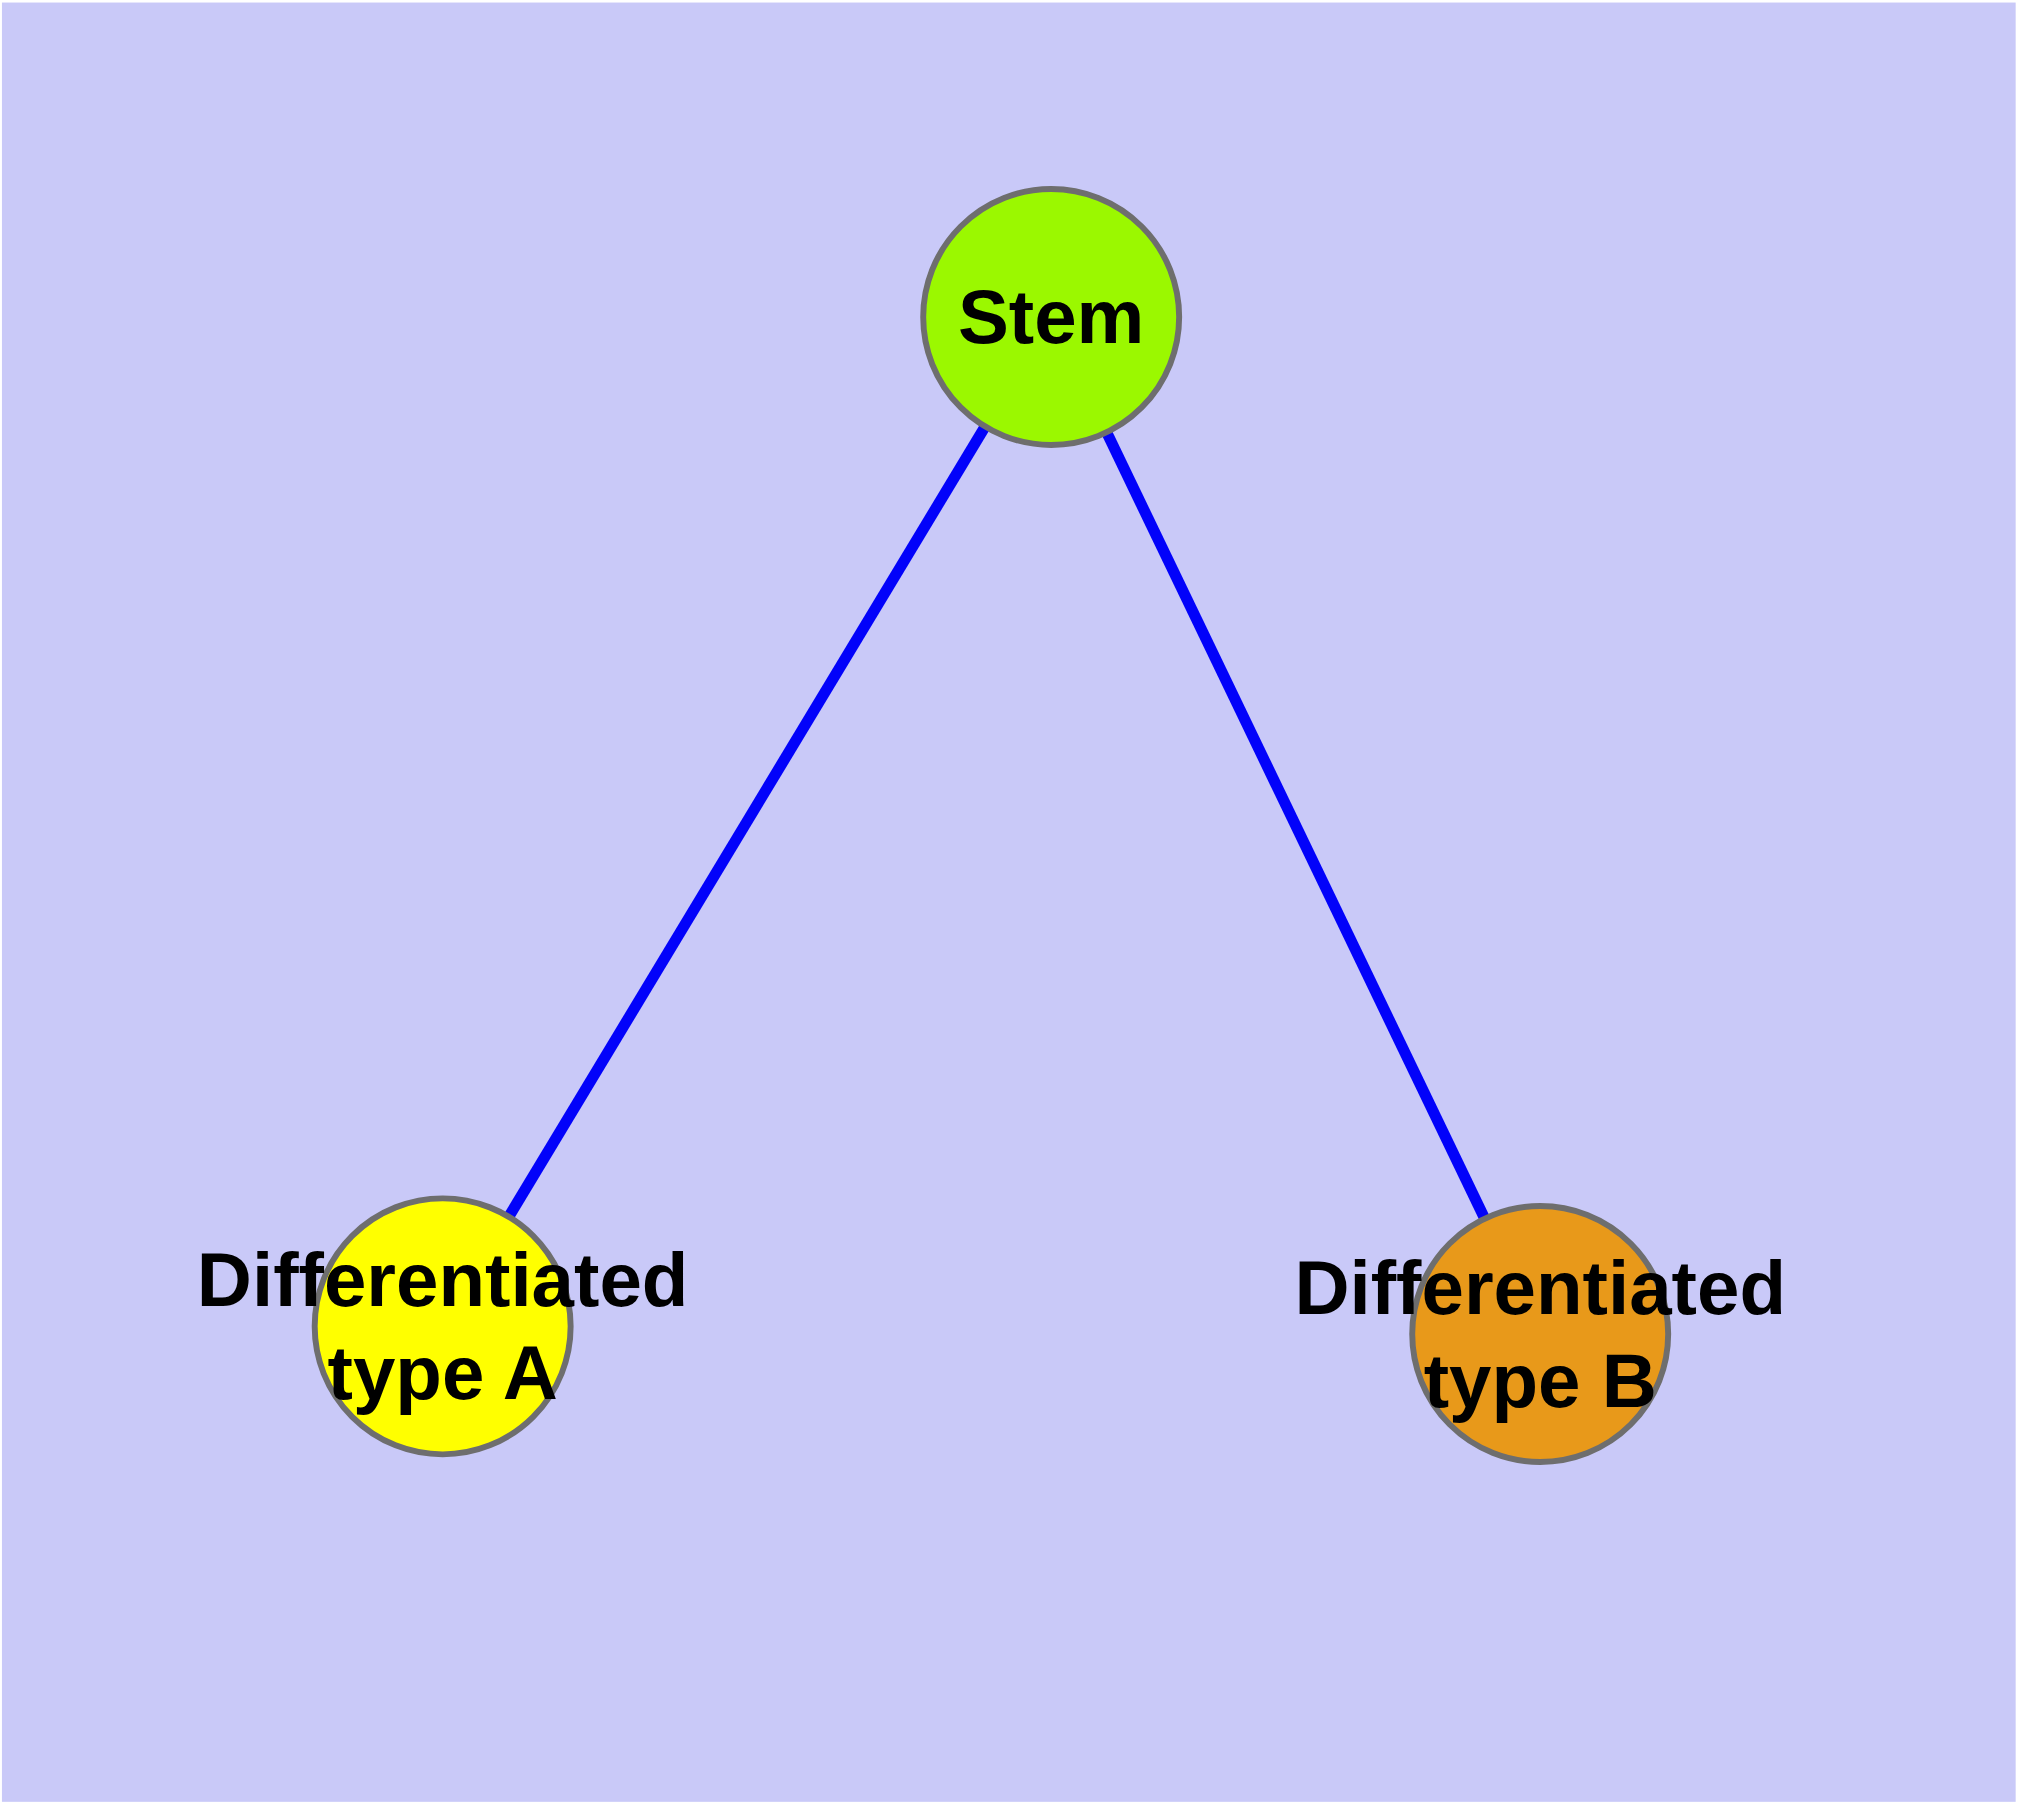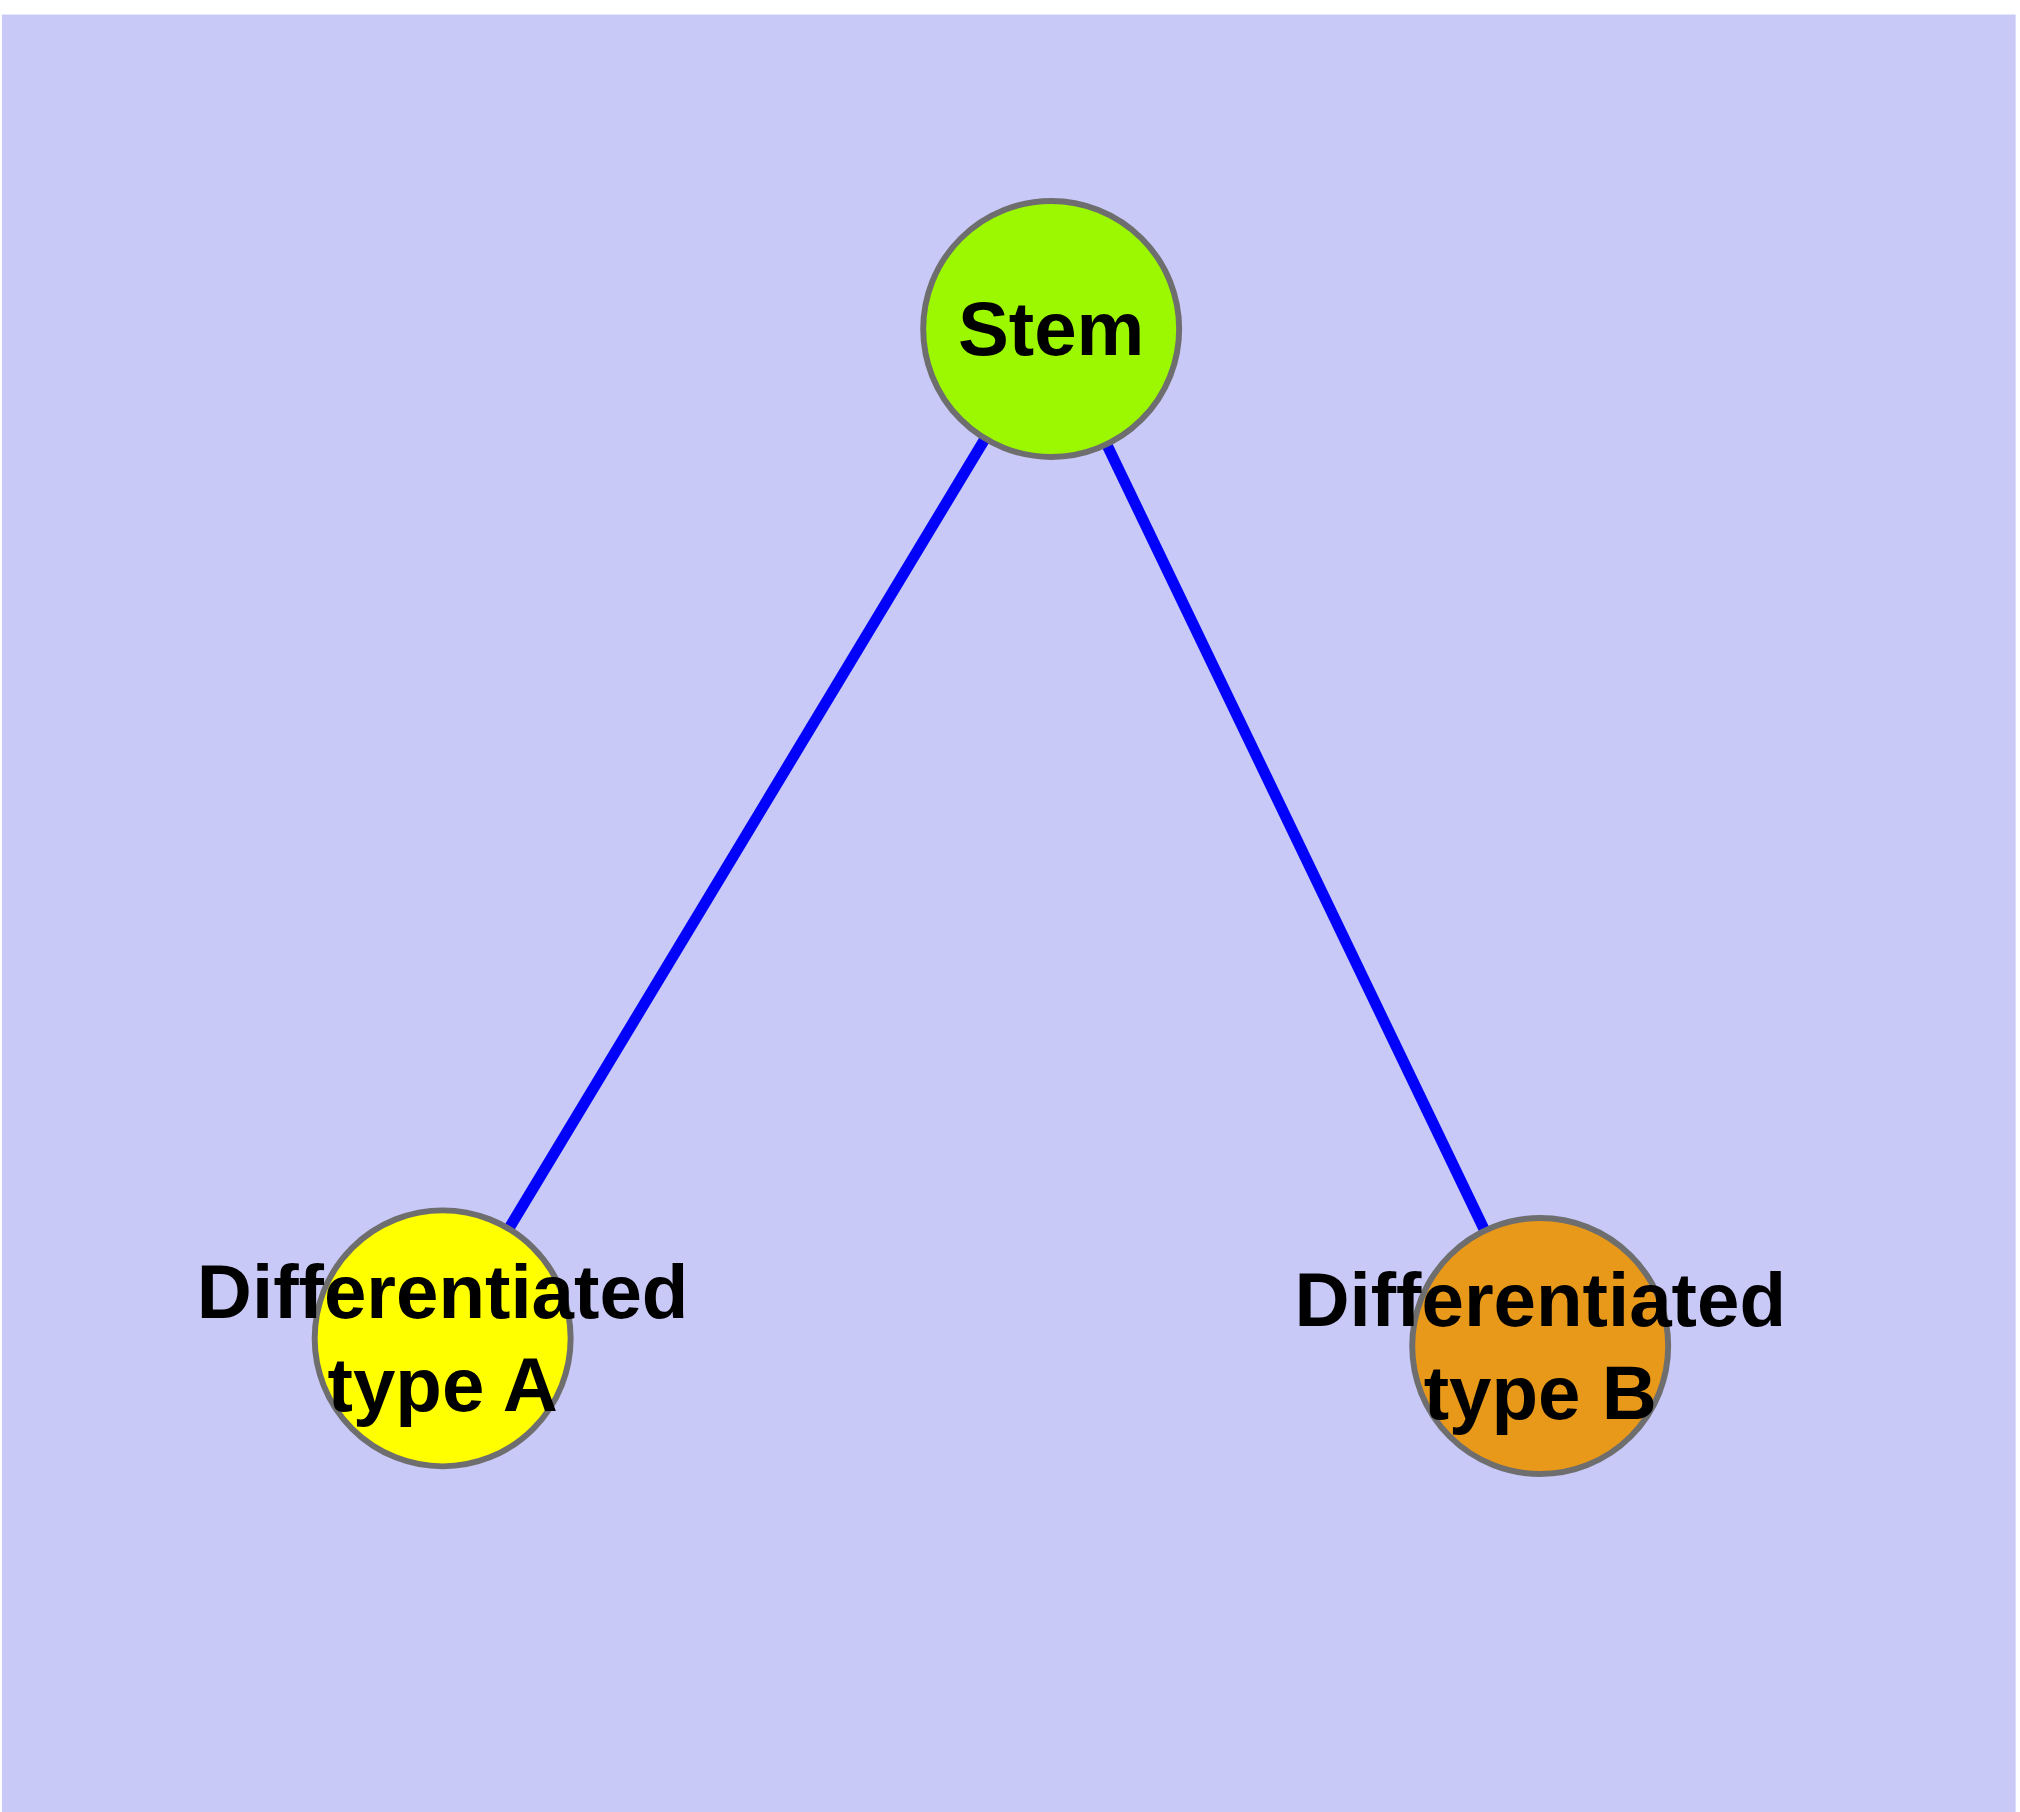--- a/index.html
+++ b/index.html
@@ -8,21 +8,20 @@
     background: #ffffff;
     width: 2021px;
     height: 1812px;
     overflow: hidden;
   }
   .figure-wrap {
     position: relative;
     width: 2021px;
     height: 1588px;
     background: #ffffff;
-    margin-top: 12px;
   }
   svg.graph-canvas {
     display: block;
     width: 2021px;
     height: 1812px;
   }
   .node-label {
     font-family: "Liberation Sans", "DejaVu Sans", sans-serif;
     font-weight: bold;
     font-size: 90px;

